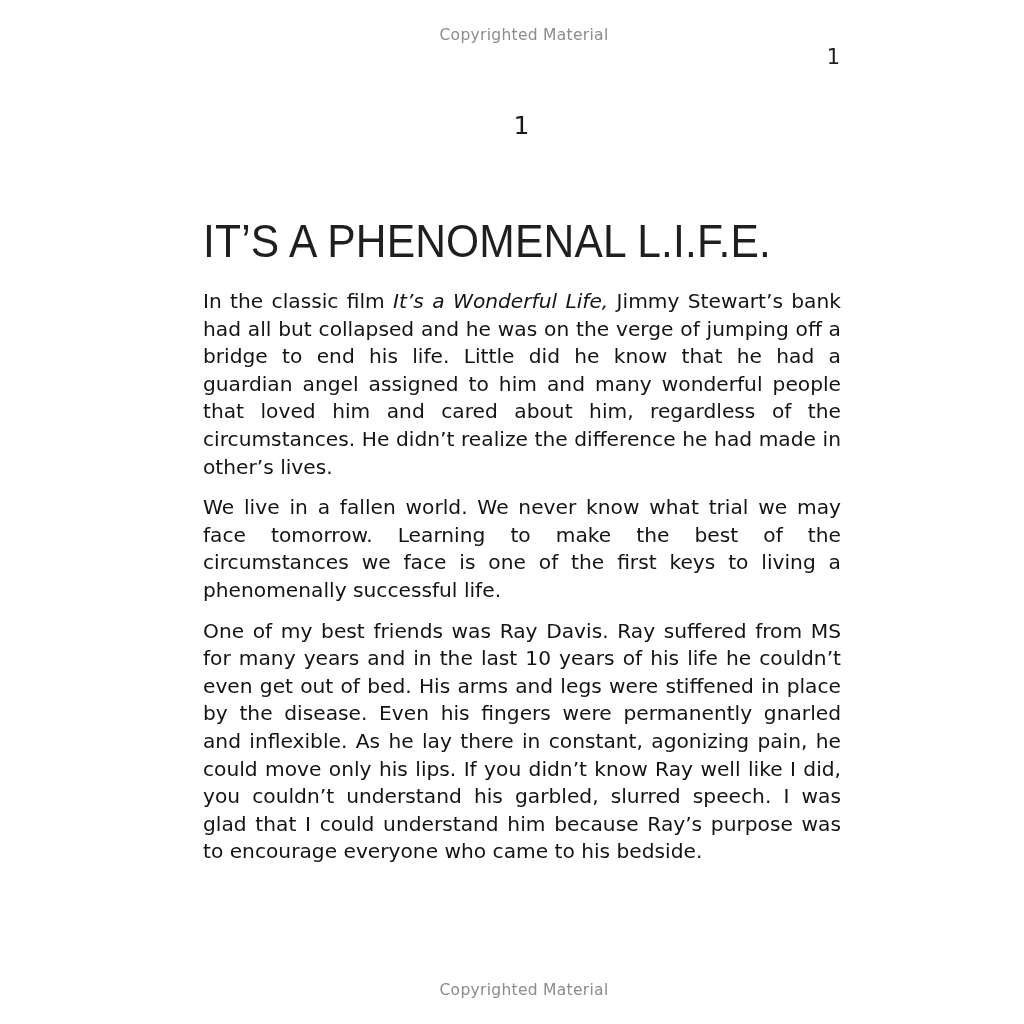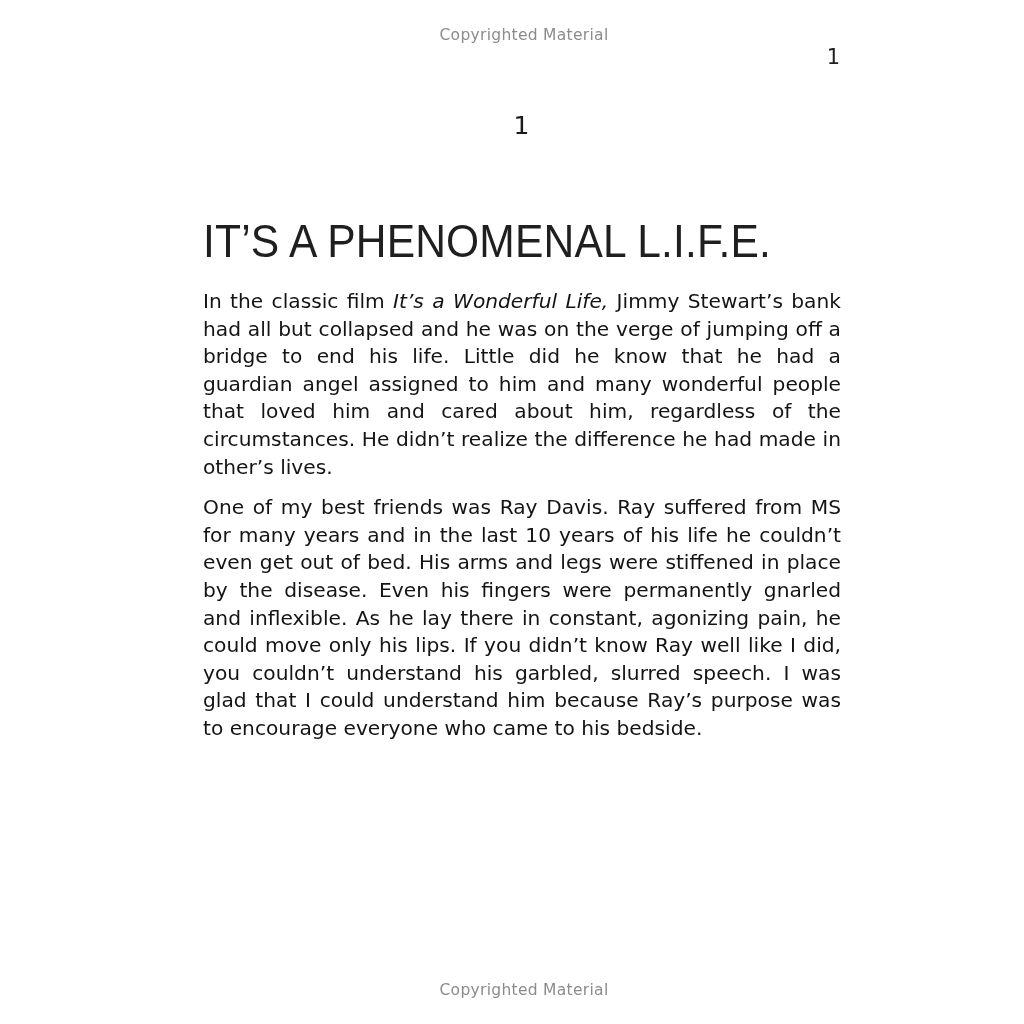--- a/index.html
+++ b/index.html
@@ -117,18 +117,19 @@
   <div class="watermark watermark-top">Copyrighted Material</div>
 
   <div class="running-head">1</div>
 
   <div class="chapter-number">1</div>
 
   <h1 class="chapter-title">IT’S A PHENOMENAL L.I.F.E.</h1>
 
   <div class="body-copy">
       <p><span>In the classic film </span><em>It’s a Wonderful Life,</em><span> Jimmy Stewart’s bank had all but collapsed and he was on the verge of jumping off a bridge to end his life. Little did he know that he had a guardian angel assigned to him and many wonderful people that loved him and cared about him, regardless of the circumstances. He didn’t realize the difference he had made in other’s lives.</span></p>
+      <p><span>We live in a fallen world. We never know what trial we may face tomorrow. Learning to make the best of the circumstances we face is one of the first keys to living a phenomenally successful life.</span></p>
       <p><span>One of my best friends was Ray Davis. Ray suffered from MS for many years and in the last 10 years of his life he couldn’t even get out of bed. His arms and legs were stiffened in place by the disease. Even his fingers were permanently gnarled and inflexible. As he lay there in constant, agonizing pain, he could move only his lips. If you didn’t know Ray well like I did, you couldn’t understand his garbled, slurred speech. I was glad that I could understand him because Ray’s purpose was to encourage everyone who came to his bedside.</span></p>
     </div>
 
   <div class="watermark watermark-bottom">Copyrighted Material</div>
 
 </div>
 
 </body></html>

